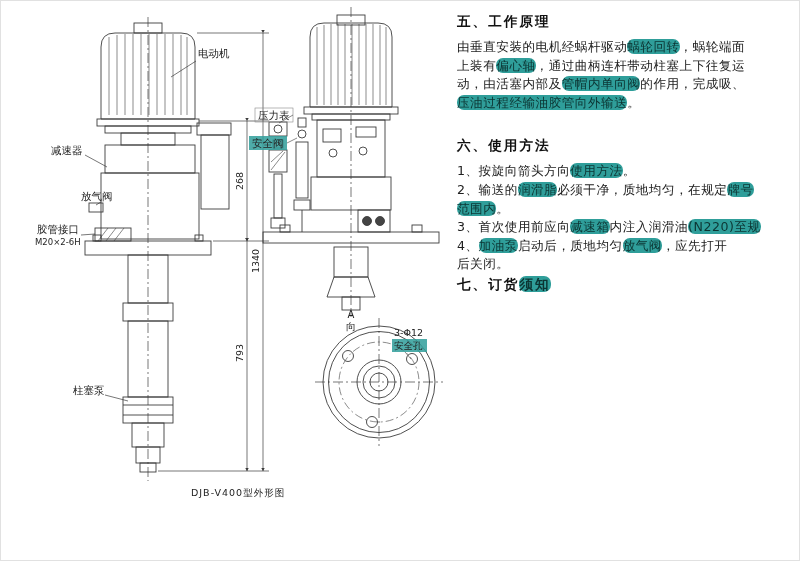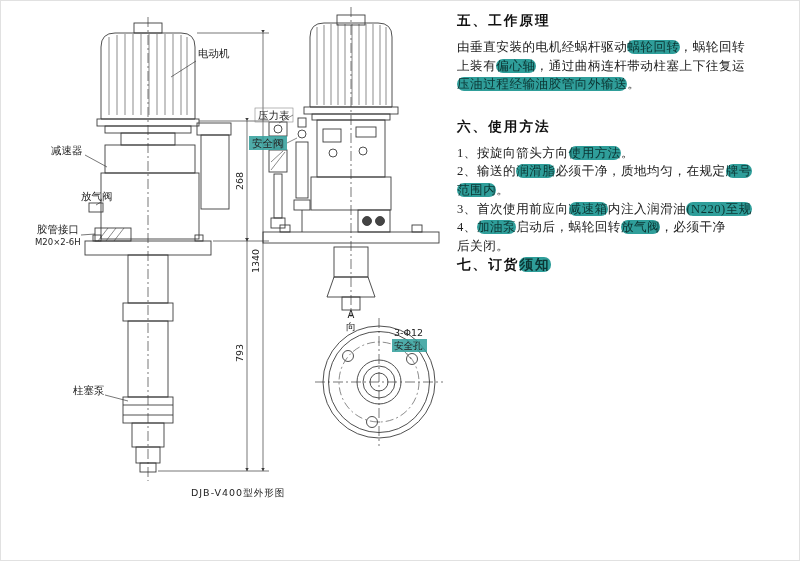--- a/index.html
+++ b/index.html
@@ -14,21 +14,21 @@
     position:relative;width:800px;height:561px;background:#fff;
     border:1px solid #e1e1e1;overflow:hidden;
     font-family:"DejaVu Sans","Liberation Sans",sans-serif;
     color:var(--ink);
   }
   .drawing{position:absolute;left:0;top:0;}
   .drawing text{font-family:"DejaVu Sans","Liberation Sans",sans-serif;}
   .cl{stroke-dasharray:10 3 2 3;stroke-width:0.7;}
   .rightcol{
     position:absolute;left:456px;top:10px;width:336px;
-    font-size:12.6px;line-height:18.6px;color:var(--ink);font-family:Liberation Serif, serif;
+    font-size:12.6px;line-height:18.6px;color:var(--ink);
   }
   .rightcol h3{
     font-size:13.6px;line-height:20px;margin:0 0 7px 0;
     font-weight:bold;letter-spacing:2px;color:#111;
   }
   .sec-6{margin-top:23px;}
   .sec-7{}
   .line{white-space:nowrap;letter-spacing:0.5px;}
   .hl{background:var(--hl-bg);color:var(--hl-tx);border-radius:7px;}
   svg .hlbox{fill:var(--hl-bg);opacity:0.85;}
@@ -213,32 +213,33 @@
       <text x="393" y="335" font-size="9.5">3-Φ12</text>
       <rect class="hlbox" x="391" y="338" width="35" height="13"></rect>
       <text x="393" y="348" font-size="9.5">安全孔</text>
     </g>
   </svg>
 
   <div class="rightcol">
 
     <div class="sec-5">
       <h3>五、工作原理</h3>
-      <div class="line"><span>由垂直安装的电机经蜗杆驱动</span><span class="hl">蜗轮回转</span><span>，蜗轮回转</span></div>
+      <div class="line"><span>由垂直安装的电机经蜗杆驱动</span><span class="hl">蜗轮回转</span><span>，蜗轮端面</span></div>
       <div class="line"><span>上装有</span><span class="hl">偏心轴</span><span>，通过曲柄连杆带动柱塞上下往复运</span></div>
+      <div class="line"><span>动，由活塞内部及</span><span class="hl">管帽内单向阀</span><span>的作用，完成吸、</span></div>
       <div class="line"><span class="hl">压油过程经输油胶管向外输送</span><span>。</span></div>
     </div>
 
     <div class="sec-6">
       <h3>六、使用方法</h3>
       <div class="line"><span>1、按旋向箭头方向</span><span class="hl">使用方法</span><span>。</span></div>
       <div class="line"><span>2、输送的</span><span class="hl">润滑脂</span><span>必须干净，质地均匀，在规定</span><span class="hl">牌号</span></div>
       <div class="line"><span class="hl">范围内</span><span>。</span></div>
       <div class="line"><span>3、首次使用前应向</span><span class="hl">减速箱</span><span>内注入润滑油</span><span class="hl">(N220)至规</span></div>
-      <div class="line"><span>4、</span><span class="hl">加油泵</span><span>启动后，蜗轮回转</span><span class="hl">放气阀</span><span>，必须干净</span></div>
+      <div class="line"><span>4、</span><span class="hl">加油泵</span><span>启动后，质地均匀</span><span class="hl">放气阀</span><span>，应先打开</span></div>
       <div class="line"><span>后关闭。</span></div>
     </div>
 
     <div class="sec-7">
       <h3><span>七、订货</span><span class="hl">须知</span></h3>
     </div>
 
   </div>
 </div>
 

